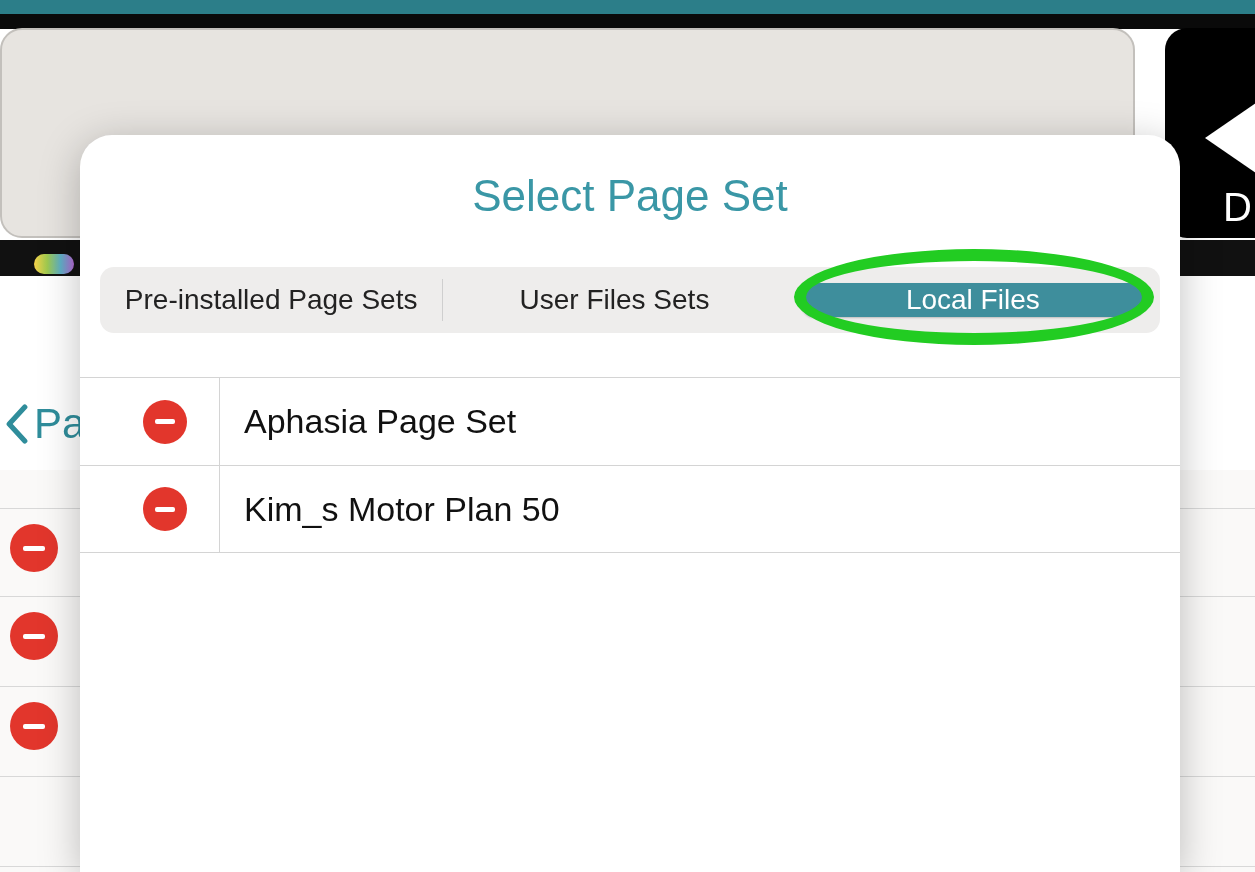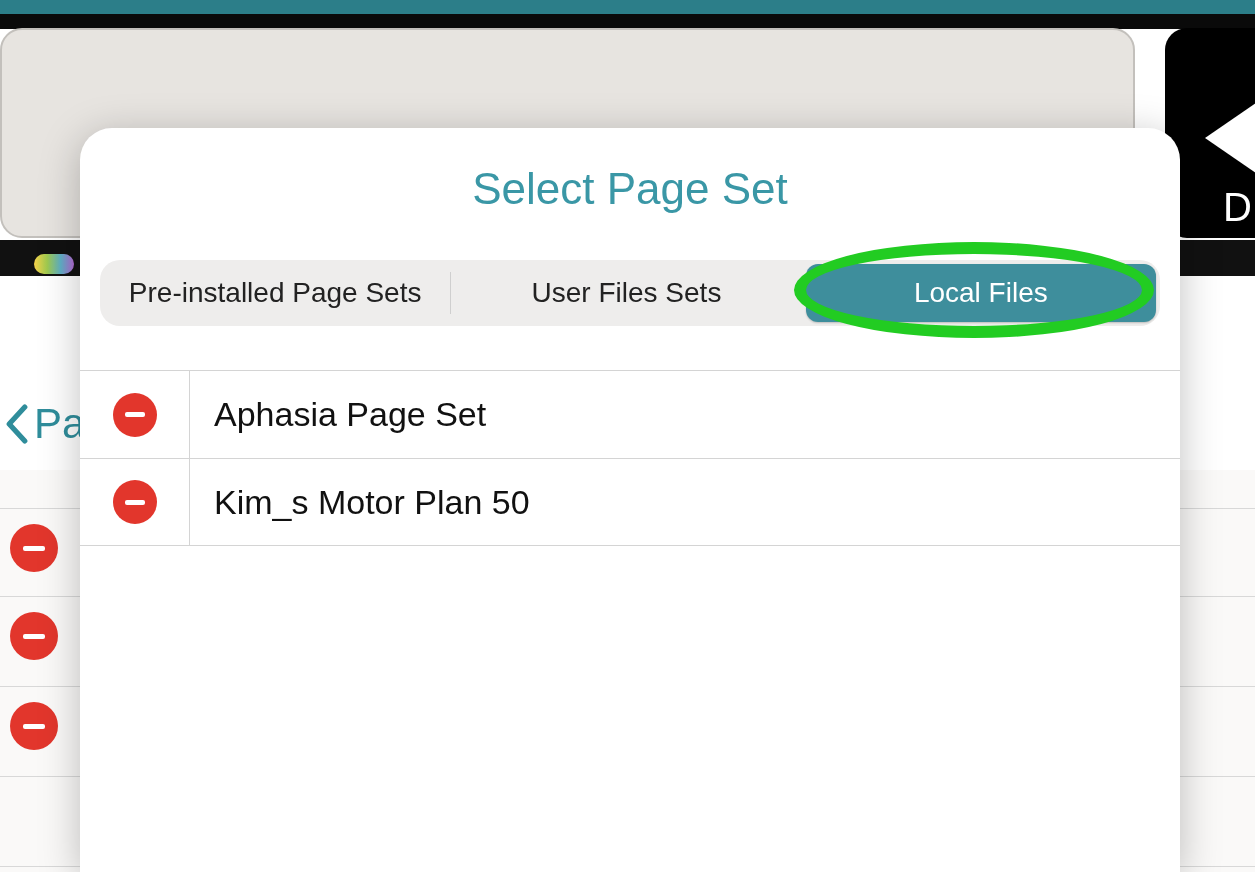--- a/index.html
+++ b/index.html
@@ -46,54 +46,54 @@
     .bg-dot .bar { width: 22px; height: 5px; background:#fff; border-radius:2px; }
     .bg-line { position: absolute; left: 0; right: 0; height: 1px; background: #d8d8d8; }
 
     .bg-block-behind {
       position: absolute; top: 254px; left: 34px; width: 40px; height: 20px;
       border-radius: 10px; background: linear-gradient(90deg,#f6d24a,#9ec94f,#5fb0c6,#b36bd4);
     }
 
     
     .modal {
-      position: absolute; top: 128px; left: 80px; width: 1100px; bottom: 0;
+      position: absolute; top: 135px; left: 80px; width: 1100px; bottom: 0;
       background: #fff; border-radius: 32px 32px 0 0;
       box-shadow: 0 8px 40px rgba(0,0,0,0.25);
       padding-top: 36px;
     }
     .modal-title {
       text-align: center; font-size: 44px; color: #3a97a6; font-weight: 500;
     }
 
     .segmented {
       margin: 46px 20px 0 20px; height: 66px;
-      background: #eeedec; border-radius: 20px;
+      background: #eeedec; border-radius: 14px;
       display: flex; align-items: stretch; position: relative;
     }
     .seg-item {
       flex: 1; display:flex; align-items:center; justify-content:center;
       font-size: 28px; color: #222; position: relative;
     }
     .seg-divider {
       width: 1px; background: #cfcfcf; margin: 12px 0;
     }
     .seg-item.active {
-      background: #3e8e9c; color: #fff; border-radius: 12px; margin: 4px; flex: 1;
+      background: #3e8e9c; color: #fff; border-radius: 12px; margin: 16px; flex: 1;
       box-shadow: 0 1px 2px rgba(0,0,0,0.2);
     }
     .highlight-oval {
       position: absolute; pointer-events: none;
       border: 12px solid #22cc22; border-radius: 50%;
       width: 360px; height: 96px; right: 6px; top: -18px;
     }
 
     .list { margin-top: 44px; }
     .list-row {
-      display: flex; align-items: stretch; border-top: 1px solid #d4d4d4; min-height: 88px;
+      display: flex; align-items: stretch; border-top: 1px solid #d4d4d4; min-height: 88px; padding-left: 30px;
     }
     .list-row:last-child { border-bottom: 1px solid #d4d4d4; }
     .del-cell {
       width: 110px; display:flex; align-items:center; justify-content:center;
       border-right: 1px solid #d4d4d4;
     }
     .del-btn { width: 44px; height: 44px; border-radius: 50%; background:#e2362c; border:none; display:flex; align-items:center; justify-content:center; cursor:pointer; }
     .del-btn .bar { width: 20px; height: 5px; background:#fff; border-radius:2px; }
     .name-cell { flex:1; display:flex; align-items:center; padding-left: 24px; font-size: 34px; color:#111; }
   </style>

